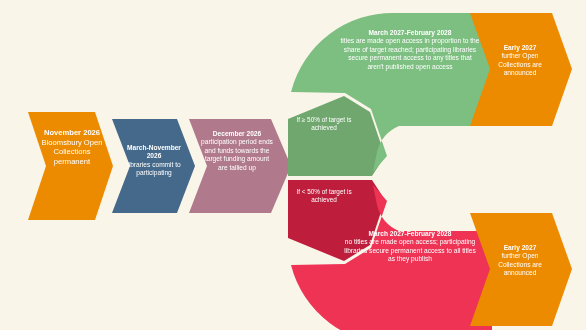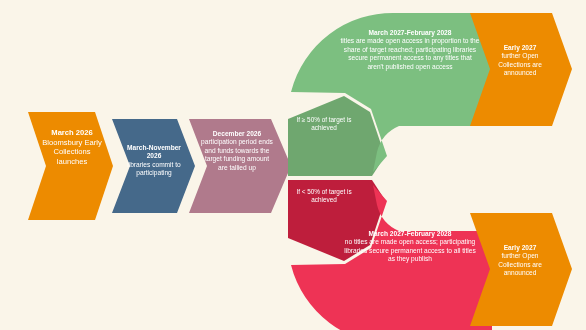--- a/index.html
+++ b/index.html
@@ -54,22 +54,22 @@
          L 371,248
          L 345,264
          Z"></path>
 
     <polygon points="470,13 552,13 572,69 552,126 470,126 490,69" fill="#ED8B00"></polygon>
 
     <polygon points="470,213 552,213 572,269 552,326 470,326 490,269" fill="#ED8B00"></polygon>
   </svg>
 
   <div class="lbl" style="left:38px;top:128px;width:68px;font-size:7.6px;">
-    <span class="hd">March 2026</span>
-    <span class="bd">Bloomsbury Early Collections launches</span>
+    <span class="hd">November 2026</span>
+    <span class="bd">Bloomsbury Open Collections permanent</span>
   </div>
 
   <div class="lbl" style="left:122px;top:144px;width:64px;font-size:6.6px;">
     <span class="hd">March-November 2026</span>
     <span class="bd">libraries commit to participating</span>
   </div>
 
   <div class="lbl" style="left:201px;top:130px;width:72px;font-size:6.6px;">
     <span class="hd">December 2026</span>
     <span class="bd">participation period ends and funds towards the target funding amount are tallied up</span>

